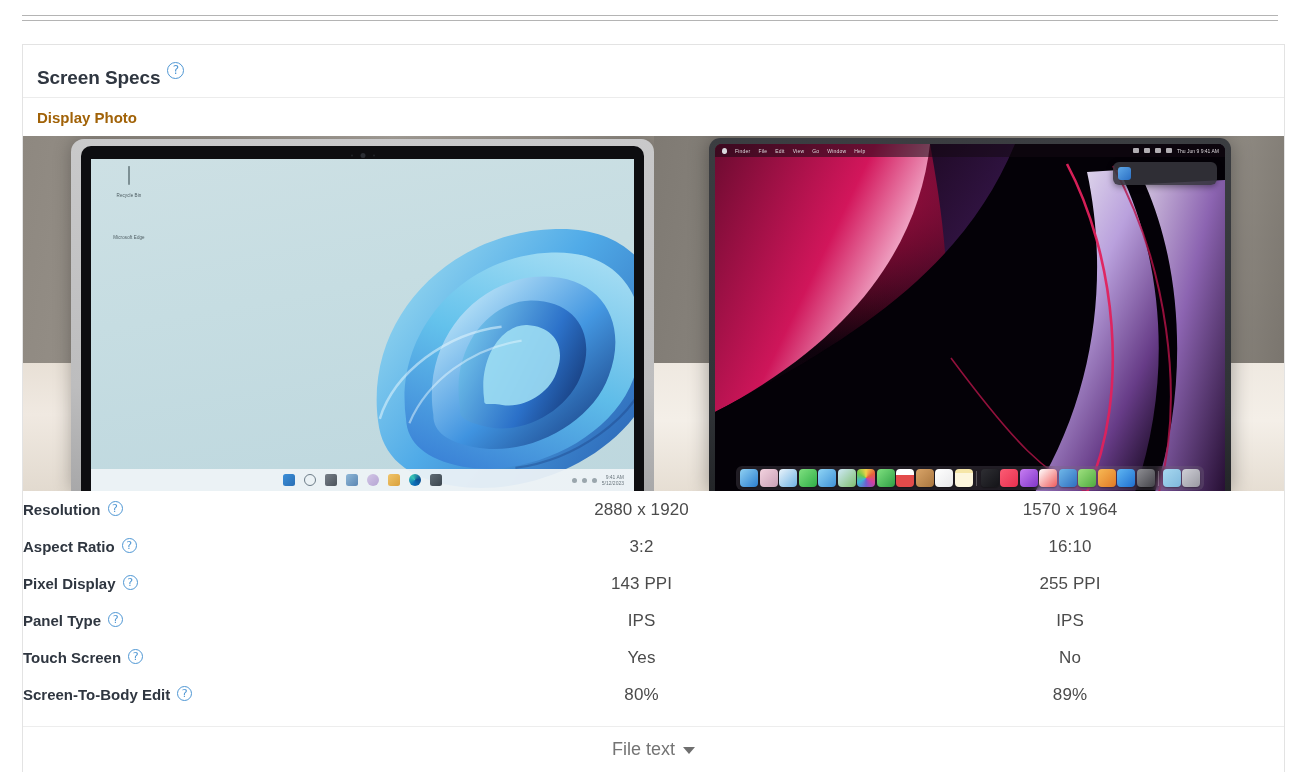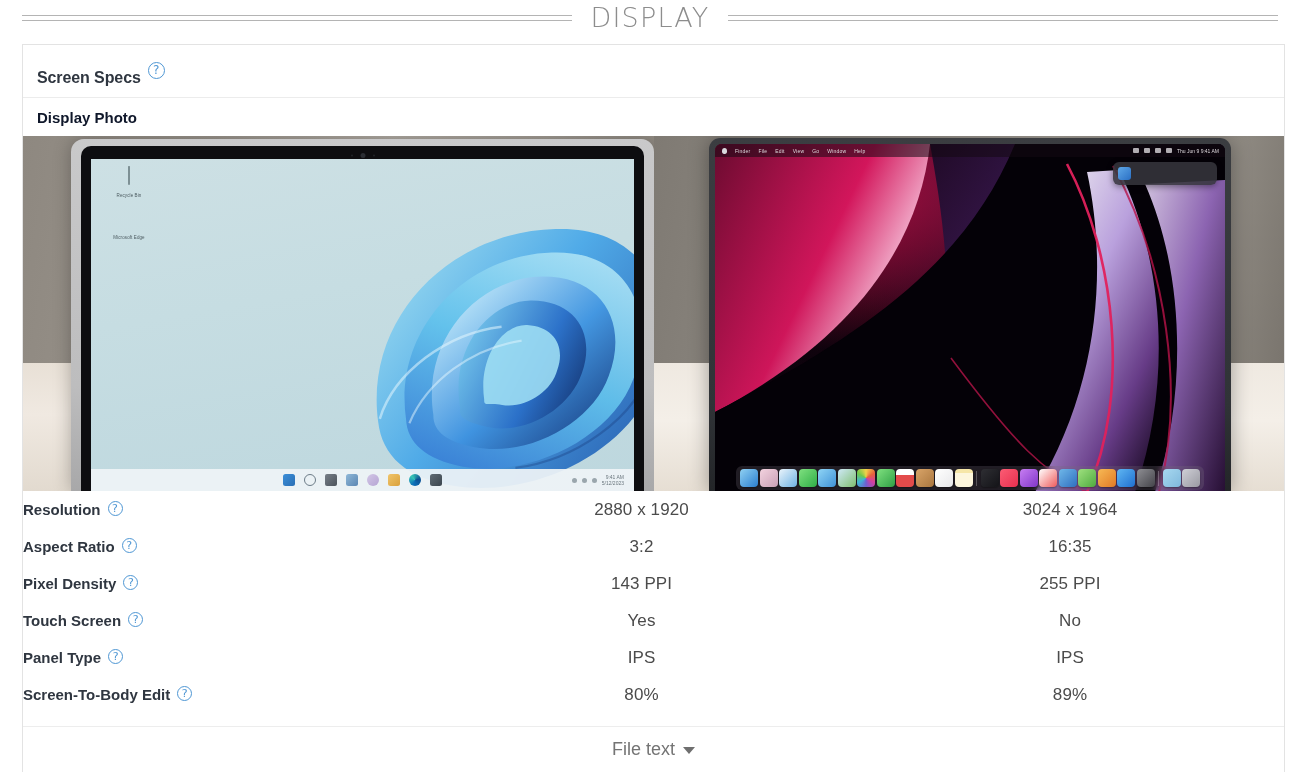--- a/index.html
+++ b/index.html
@@ -67,37 +67,37 @@
   }
 
   .card-head {
     height: 53px;
     display: flex;
     align-items: center;
     padding: 0 0 0 14px;
     border-bottom: 1px solid #ececec;
   }
   .card-head-title {
-    font-size: 16px;
+    font-size: 19px;
     font-weight: bold;
     color: #2f3640;
     letter-spacing: -0.1px;
     margin-top: 13px;
   }
 
   .subhead {
     height: 38px;
     display: flex;
     align-items: center;
     padding: 0 0 0 14px;
   }
   .subhead-title {
     font-size: 15px;
     font-weight: bold;
-    color: #0f172a;
+    color: #a16207;
   }
 
   
   .help-icon {
     display: inline-flex;
     align-items: center;
     justify-content: center;
     width: 15px;
     height: 15px;
     border-radius: 50%;
@@ -377,21 +377,20 @@
     display: inline-block;
     position: relative;
     top: 1px;
   }
 </style>
 </head>
 <body>
 
 <div class="section-header">
   <div class="rule"></div>
-  <div class="section-title">DISPLAY</div>
   <div class="rule"></div>
 </div>
 
 <div class="card">
 
   <div class="card-head">
     <span class="card-head-title">Screen Specs</span>
     <span class="help-icon lg">
         <span>?</span>
       </span>
@@ -592,73 +591,73 @@
       <tr>
         <td class="lbl-cell">
           <span class="lbl-inner">
             <span>Resolution</span>
             <span class="help-icon">
                 <span>?</span>
               </span>
           </span>
         </td>
         <td class="val-cell">2880 x 1920</td>
-        <td class="val-cell">3024 x 1964</td>
+        <td class="val-cell">1570 x 1964</td>
       </tr>
       <tr>
         <td class="lbl-cell">
           <span class="lbl-inner">
             <span>Aspect Ratio</span>
             <span class="help-icon">
                 <span>?</span>
               </span>
           </span>
         </td>
         <td class="val-cell">3:2</td>
-        <td class="val-cell">16:35</td>
+        <td class="val-cell">16:10</td>
       </tr>
       <tr>
         <td class="lbl-cell">
           <span class="lbl-inner">
-            <span>Pixel Density</span>
+            <span>Pixel Display</span>
             <span class="help-icon">
                 <span>?</span>
               </span>
           </span>
         </td>
         <td class="val-cell">143 PPI</td>
         <td class="val-cell">255 PPI</td>
+      </tr>
+      <tr>
+        <td class="lbl-cell">
+          <span class="lbl-inner">
+            <span>Panel Type</span>
+            <span class="help-icon">
+                <span>?</span>
+              </span>
+          </span>
+        </td>
+        <td class="val-cell">IPS</td>
+        <td class="val-cell">IPS</td>
       </tr>
       <tr>
         <td class="lbl-cell">
           <span class="lbl-inner">
             <span>Touch Screen</span>
             <span class="help-icon">
                 <span>?</span>
               </span>
           </span>
         </td>
         <td class="val-cell">Yes</td>
         <td class="val-cell">No</td>
       </tr>
       <tr>
         <td class="lbl-cell">
           <span class="lbl-inner">
-            <span>Panel Type</span>
-            <span class="help-icon">
-                <span>?</span>
-              </span>
-          </span>
-        </td>
-        <td class="val-cell">IPS</td>
-        <td class="val-cell">IPS</td>
-      </tr>
-      <tr>
-        <td class="lbl-cell">
-          <span class="lbl-inner">
             <span>Screen-To-Body Edit</span>
             <span class="help-icon">
                 <span>?</span>
               </span>
           </span>
         </td>
         <td class="val-cell">80%</td>
         <td class="val-cell">89%</td>
       </tr>
     </tbody>

